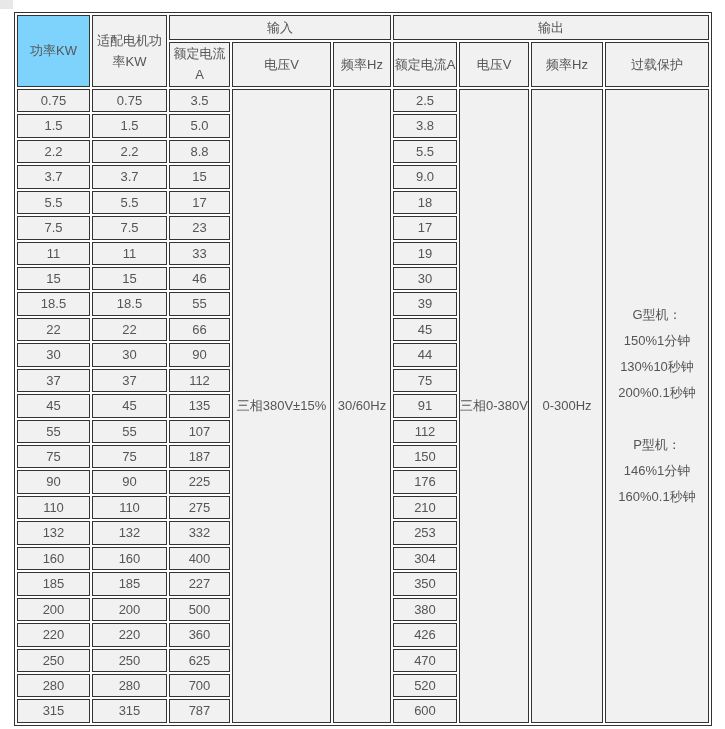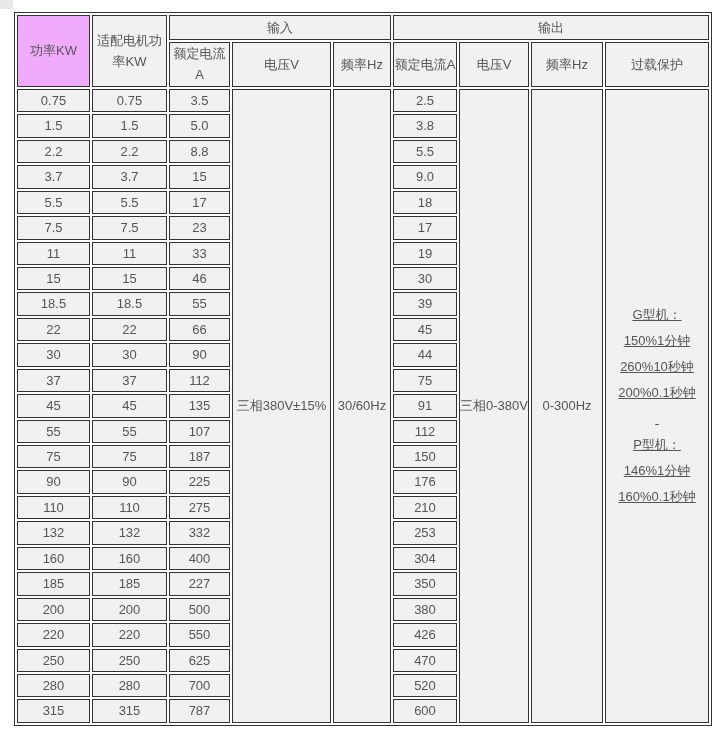--- a/index.html
+++ b/index.html
@@ -37,28 +37,27 @@
     font-weight: normal;
     text-align: center;
     vertical-align: middle;
     padding: 0;
     box-sizing: border-box;
     line-height: 1.65;
     overflow: hidden;
   }
   table.spec thead tr.group-row th { height: 25px; }
   table.spec thead tr.sub-row th { height: 23px; }
-  table.spec th.white-bg { background: #f0abfc; }
+  table.spec th.white-bg { background: #7dd3fc; }
   table.spec tbody td { height: 22px; }
   table.spec td.merged { vertical-align: middle; }
   .ov-line {
     line-height: 26px;
     min-height: 26px;
     white-space: nowrap;
-    text-decoration: underline;
   }
 </style>
 </head>
 <body>
 
 <div class="corner-artifact"></div>
 
 <table class="spec">
   <colgroup>
     <col style="width:73px">
@@ -94,21 +93,21 @@
         <td>0.75</td>
         <td>3.5</td>
         <td rowspan="25" class="merged">三相380V±15%</td>
         <td rowspan="25" class="merged">30/60Hz</td>
         <td>2.5</td>
         <td rowspan="25" class="merged">三相0-380V</td>
         <td rowspan="25" class="merged">0-300Hz</td>
         <td rowspan="25" class="merged overload">
           <div class="ov-line">G型机：</div>
           <div class="ov-line">150%1分钟</div>
-          <div class="ov-line">260%10秒钟</div>
+          <div class="ov-line">130%10秒钟</div>
           <div class="ov-line">200%0.1秒钟</div>
           <div class="ov-line">&nbsp;</div>
           <div class="ov-line">P型机：</div>
           <div class="ov-line">146%1分钟</div>
           <div class="ov-line">160%0.1秒钟</div>
         </td>
       </tr>
       <tr>
         <td>1.5</td>
         <td>1.5</td>
@@ -225,21 +224,21 @@
       </tr>
       <tr>
         <td>200</td>
         <td>200</td>
         <td>500</td>
         <td>380</td>
       </tr>
       <tr>
         <td>220</td>
         <td>220</td>
-        <td>550</td>
+        <td>360</td>
         <td>426</td>
       </tr>
       <tr>
         <td>250</td>
         <td>250</td>
         <td>625</td>
         <td>470</td>
       </tr>
       <tr>
         <td>280</td>

